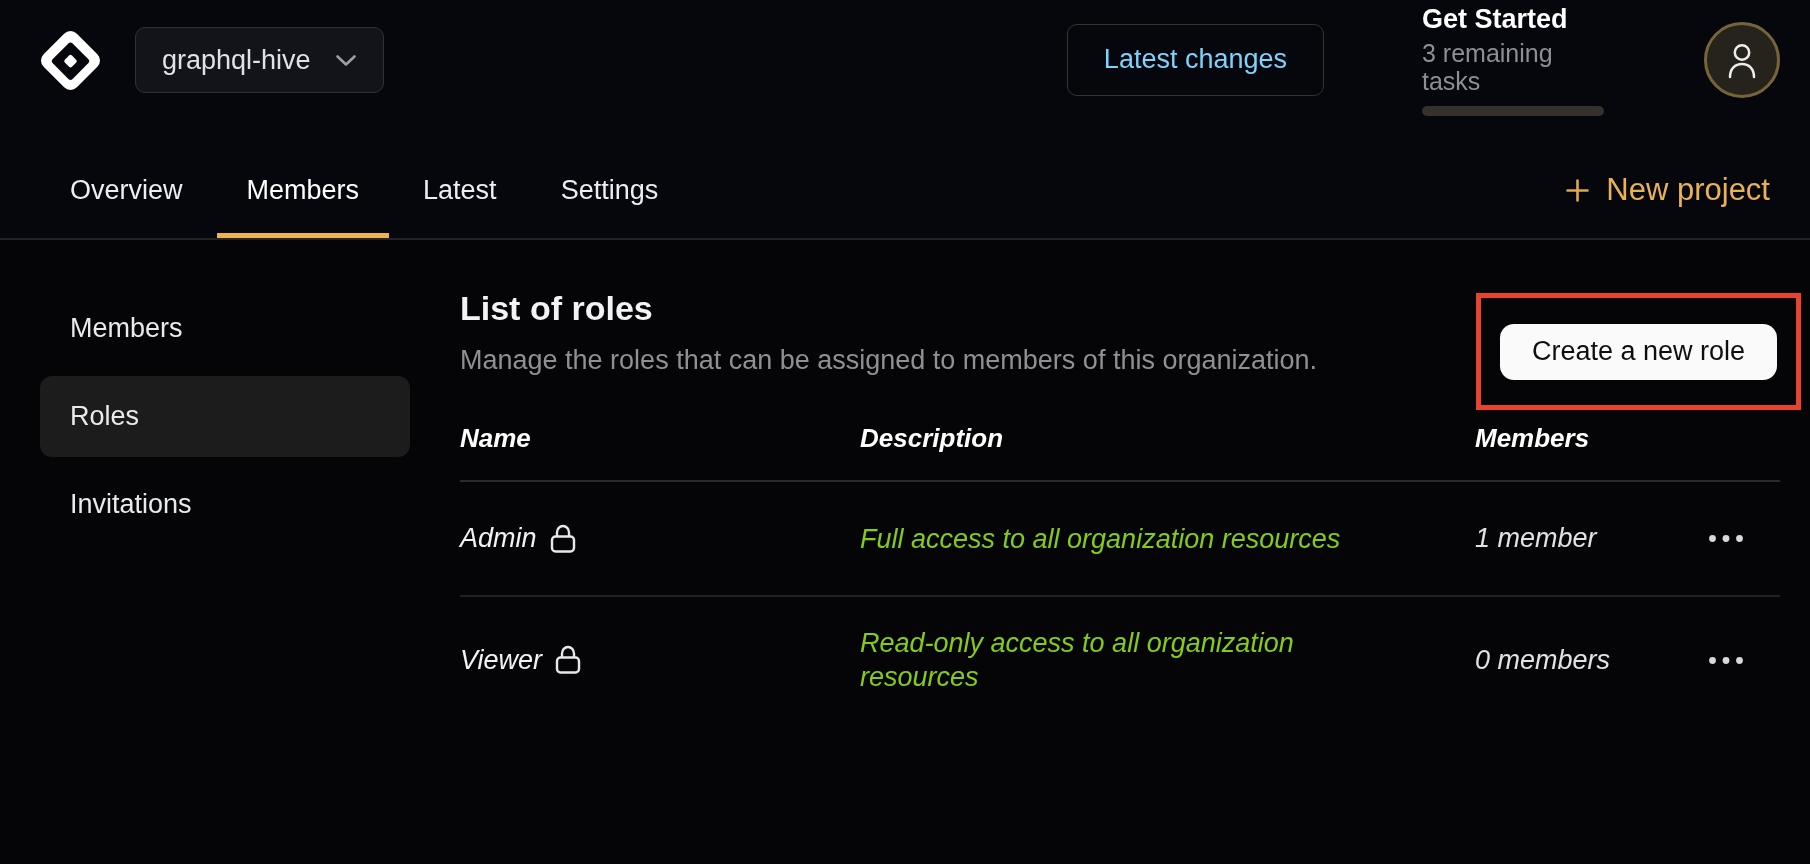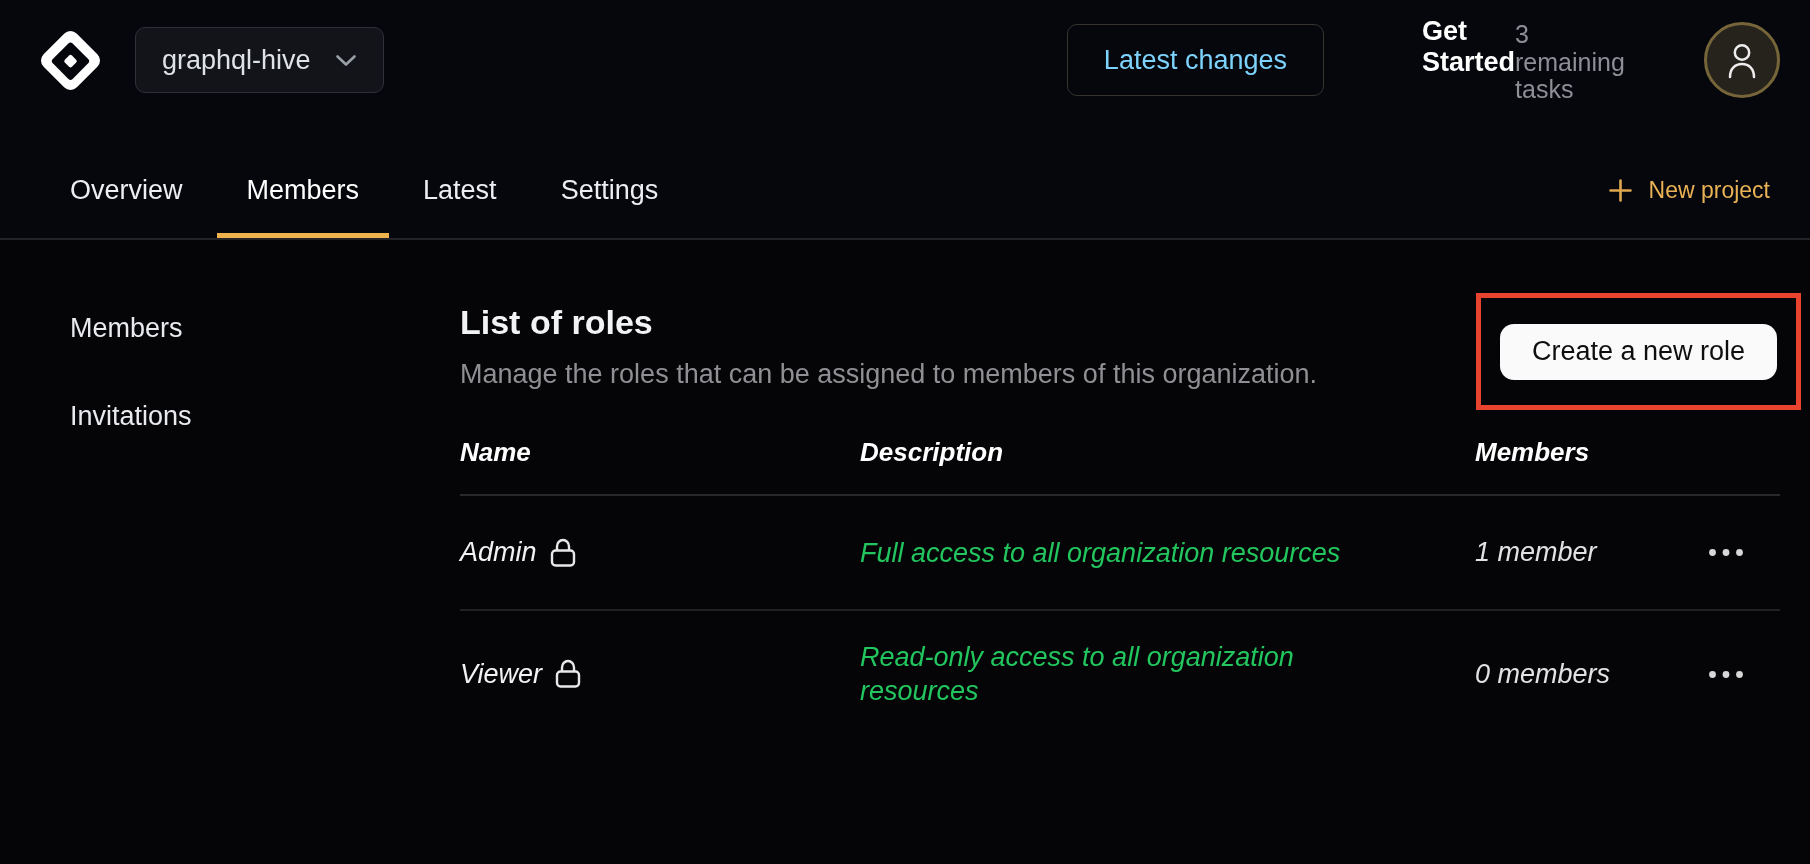--- a/index.html
+++ b/index.html
@@ -10,55 +10,55 @@
   
   .topbar{height:120px;padding:0 30px 0 37px;display:flex;align-items:center;flex:0 0 auto;}
   .logo{width:66px;height:66px;display:flex;align-items:center;justify-content:center;}
   .logo-d1{width:47px;height:47px;background:#ffffff;border-radius:9px;transform:rotate(45deg);display:flex;align-items:center;justify-content:center;}
   .logo-d2{width:28px;height:28px;background:#05070d;border-radius:3px;display:flex;align-items:center;justify-content:center;}
   .logo-d3{width:10px;height:10px;background:#ffffff;border-radius:2px;}
   .org-select{margin-left:32px;height:66px;padding:0 26px;background:#121419;border:1.5px solid #2e3138;border-radius:10px;display:flex;align-items:center;gap:24px;cursor:pointer;}
   .org-select .org-name{font-size:27px;color:#dfe2e7;}
   .top-right{margin-left:auto;display:flex;align-items:center;}
   .latest-btn{height:72px;padding:0 36px;background:transparent;border:1.5px solid #37332d;border-radius:10px;color:#7dd3fc;font-size:27px;font-family:inherit;display:flex;align-items:center;cursor:pointer;}
-  .get-started{margin-left:98px;width:184px;display:flex;flex-direction:row;}
+  .get-started{margin-left:98px;width:184px;display:flex;flex-direction:column;}
   .gs-title{font-size:27px;font-weight:700;color:#ffffff;line-height:1.15;}
   .gs-sub{margin-top:5px;font-size:25px;color:#8e8e95;line-height:1.1;}
   .gs-bar{margin-top:11px;width:182px;height:10px;border-radius:5px;background:#35312c;overflow:hidden;}
   .gs-bar-fill{height:100%;width:0%;background:#eeb34c;border-radius:5px;}
   .avatar{margin-left:98px;width:76px;height:76px;border-radius:50%;background:#26221c;border:3px solid #77653a;display:flex;align-items:center;justify-content:center;cursor:pointer;}
 
   
   .tabbar{height:120px;padding:0 40px;display:flex;border-bottom:2px solid #232327;flex:0 0 auto;}
   .tab{align-self:flex-end;height:96px;padding:0 30px;margin-right:4px;display:flex;align-items:center;font-size:27px;color:#eceef1;position:relative;cursor:pointer;}
   .tab.active{color:#ffffff;font-weight:500;}
   .tab.active::after{content:"";position:absolute;left:0;right:0;bottom:0;height:5px;background:#eeb34c;}
-  .new-project{margin-left:auto;align-self:flex-end;height:96px;display:flex;align-items:center;gap:15px;color:#e9b254;font-size:23px;cursor:pointer;}
+  .new-project{margin-left:auto;align-self:flex-end;height:96px;display:flex;align-items:center;gap:15px;color:#e9b254;font-size:31px;cursor:pointer;}
 
   
   .body-area{flex:1;background:#050507;display:flex;padding:48px 30px 0 40px;}
   .sidebar{width:370px;margin-right:50px;flex:0 0 auto;}
   .side-item{height:81px;margin-bottom:7px;padding:0 30px;display:flex;align-items:center;font-size:27px;color:#e8eaee;border-radius:12px;cursor:pointer;}
   .side-item.active{background:#1c1c1c;}
 
   .main{flex:1;position:relative;}
-  .page-title{margin-top:14px;font-size:34px;font-weight:700;color:#f2f3f5;line-height:40px;}
+  .page-title{font-size:34px;font-weight:700;color:#f2f3f5;line-height:40px;}
   .page-desc{margin-top:16px;font-size:27px;color:#909094;line-height:32px;}
 
   .redbox{position:absolute;top:5px;right:-21px;width:325px;height:117px;border:5px solid #e8432e;display:flex;align-items:center;justify-content:center;}
   .create-btn{width:277px;height:56px;border-radius:14px;border:none;background:#fafafa;color:#0e0e10;font-size:27px;font-weight:500;font-family:inherit;cursor:pointer;}
 
   .roles-table{margin-top:20px;font-style:italic;}
   .t-head,.t-row{display:grid;grid-template-columns:400px 615px 227px 1fr;align-items:center;}
   .t-head{height:86px;font-size:26px;font-weight:700;color:#ffffff;border-bottom:2px solid #29292c;}
   .t-row{border-bottom:2px solid #212124;}
   .t-row.row-admin{min-height:115px;}
   .t-row.row-viewer{min-height:126px;border-bottom:none;}
   .name-cell{display:flex;align-items:center;gap:12px;font-size:27px;color:#f2f2f4;}
-  .desc-cell{font-size:27px;color:#22c55e;line-height:34px;max-width:500px;}
+  .desc-cell{font-size:27px;color:#84cc16;line-height:34px;max-width:500px;}
   .members-cell{font-size:27px;color:#e2e2e4;}
   .actions-cell{display:flex;justify-content:flex-start;}
   .dots-btn{background:none;border:none;padding:10px 6px;cursor:pointer;display:flex;align-items:center;}
 </style>
 </head>
 <body>
 
 <div class="app">
 
   <div class="topbar">
@@ -114,20 +114,21 @@
           </svg>
       </span>
       <span>New project</span>
     </div>
   </div>
 
   <div class="body-area">
 
     <div class="sidebar">
       <div class="side-item">Members</div>
+      <div class="side-item active">Roles</div>
       <div class="side-item">Invitations</div>
     </div>
 
     <div class="main">
 
       <div class="page-title">List of roles</div>
       <div class="page-desc">Manage the roles that can be assigned to members of this organization.</div>
 
       <div class="redbox">
         <button class="create-btn">Create a new role</button>

